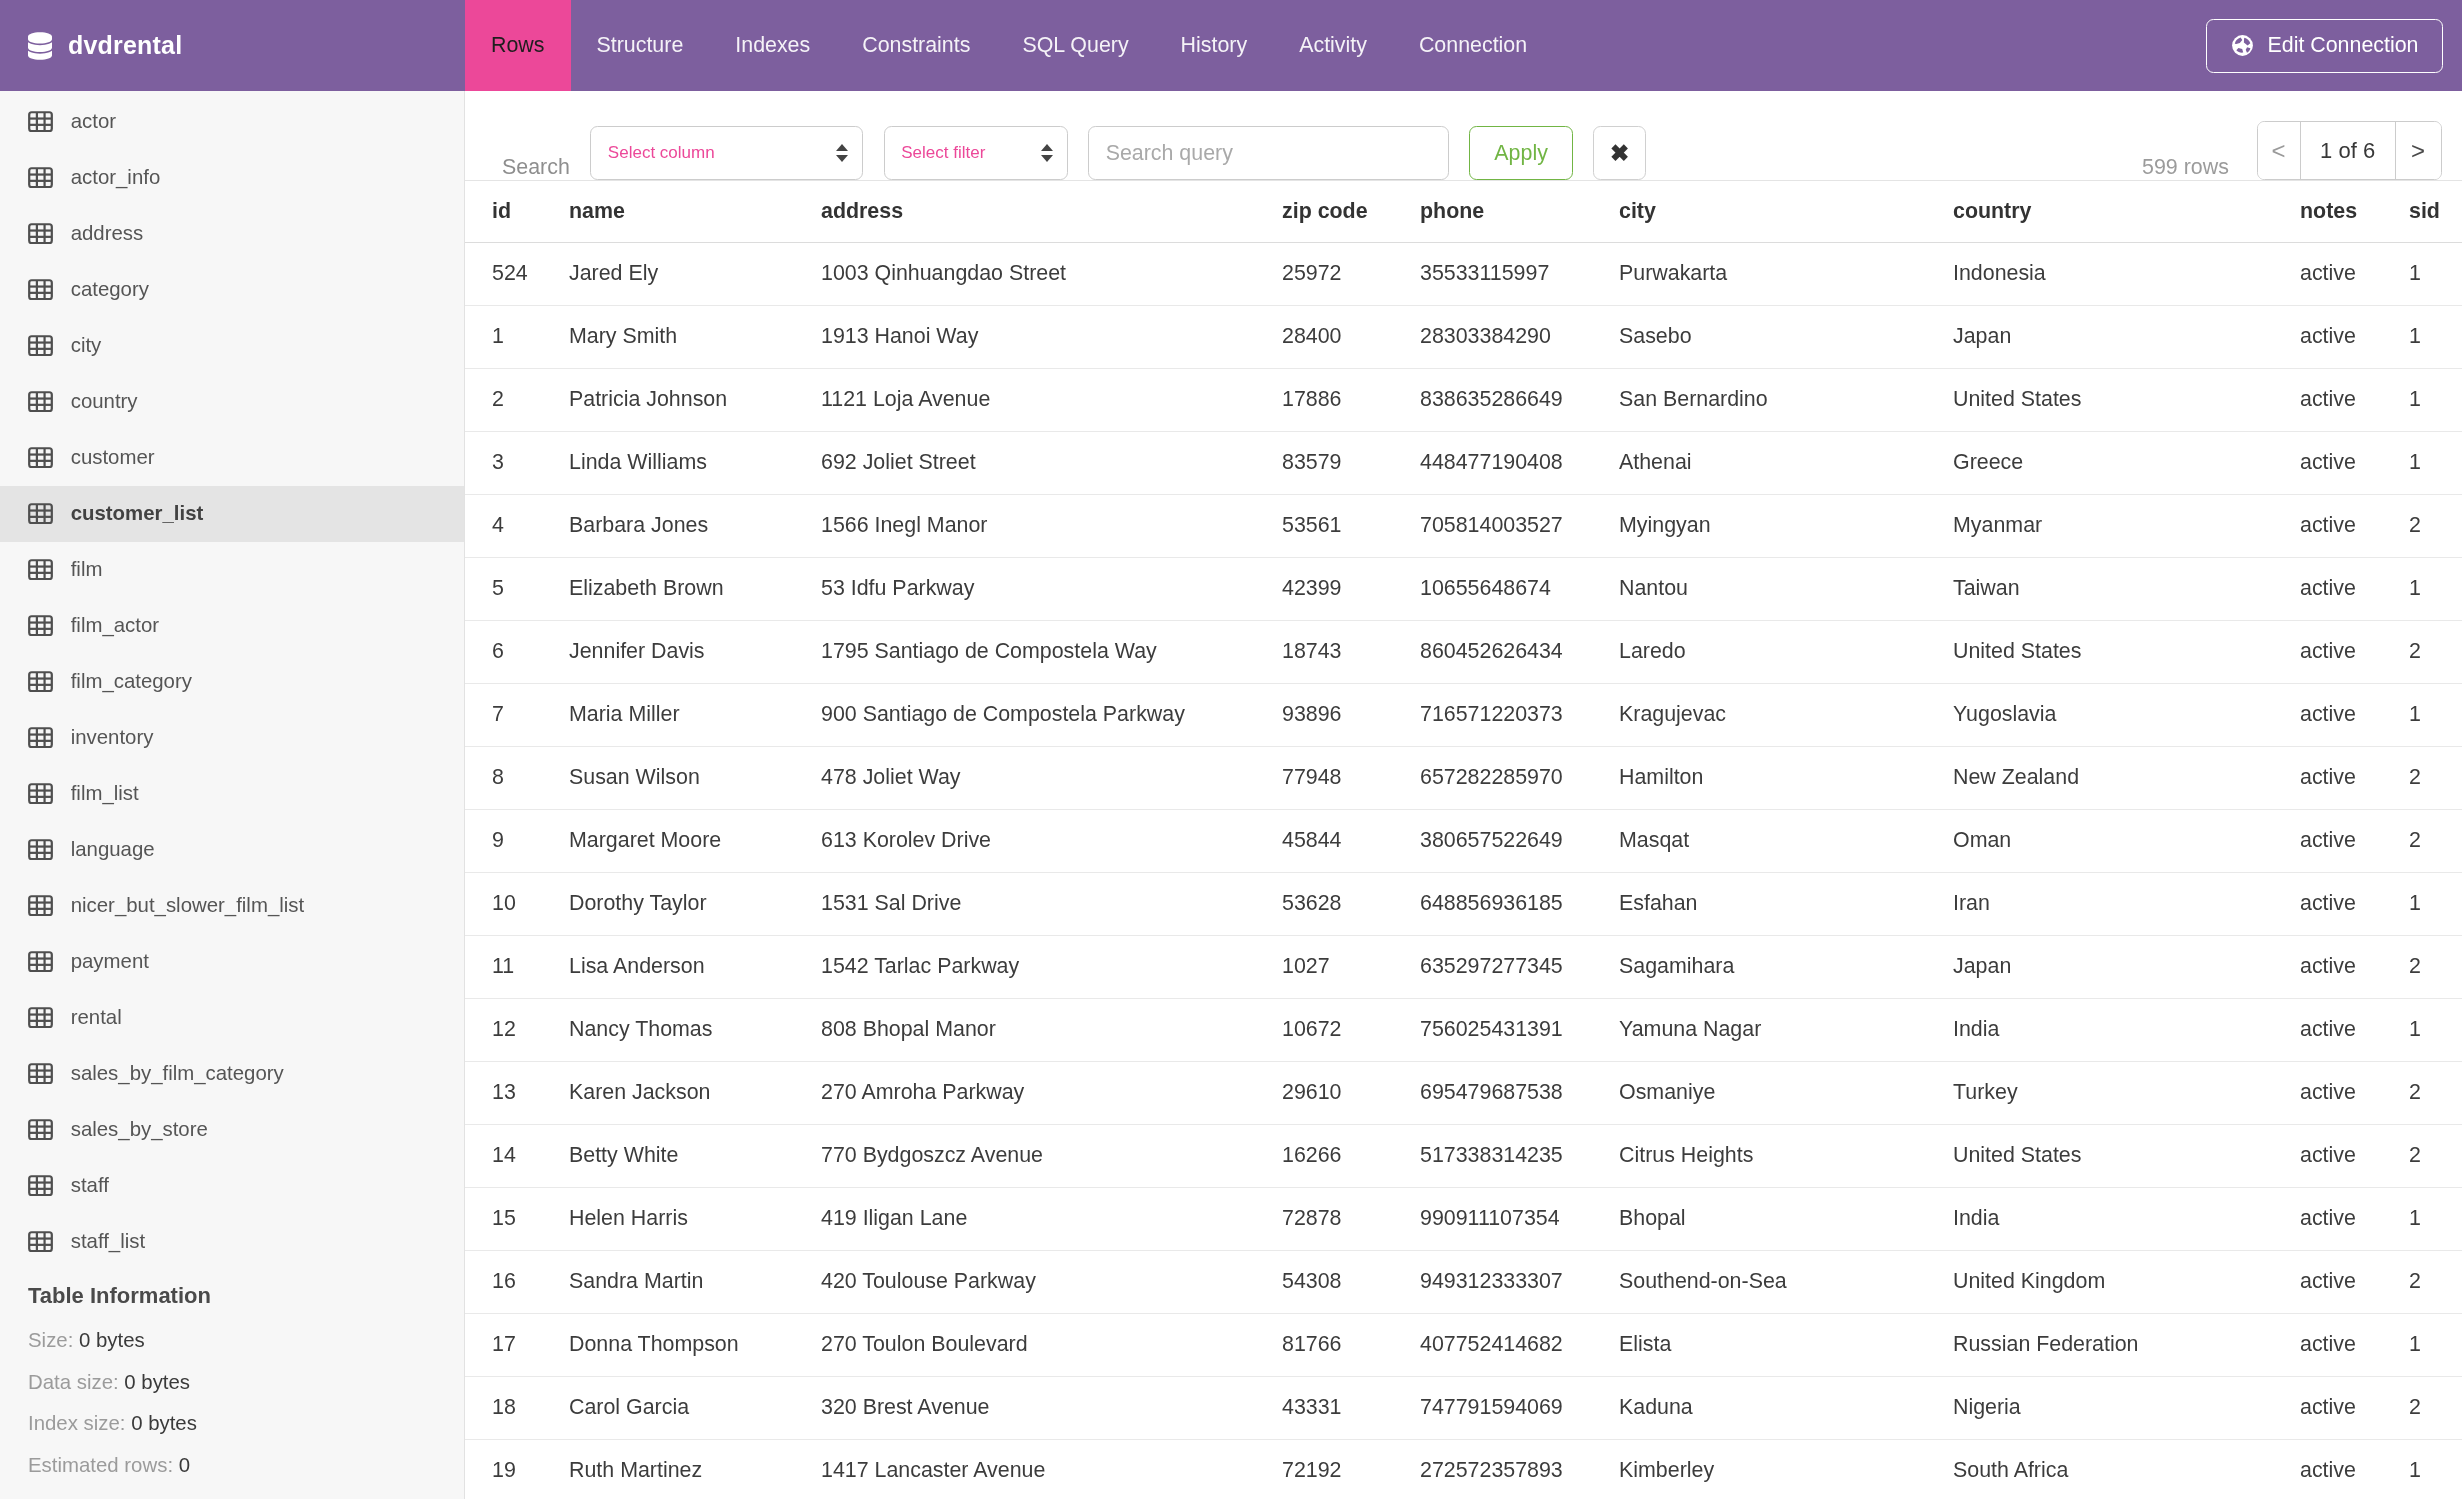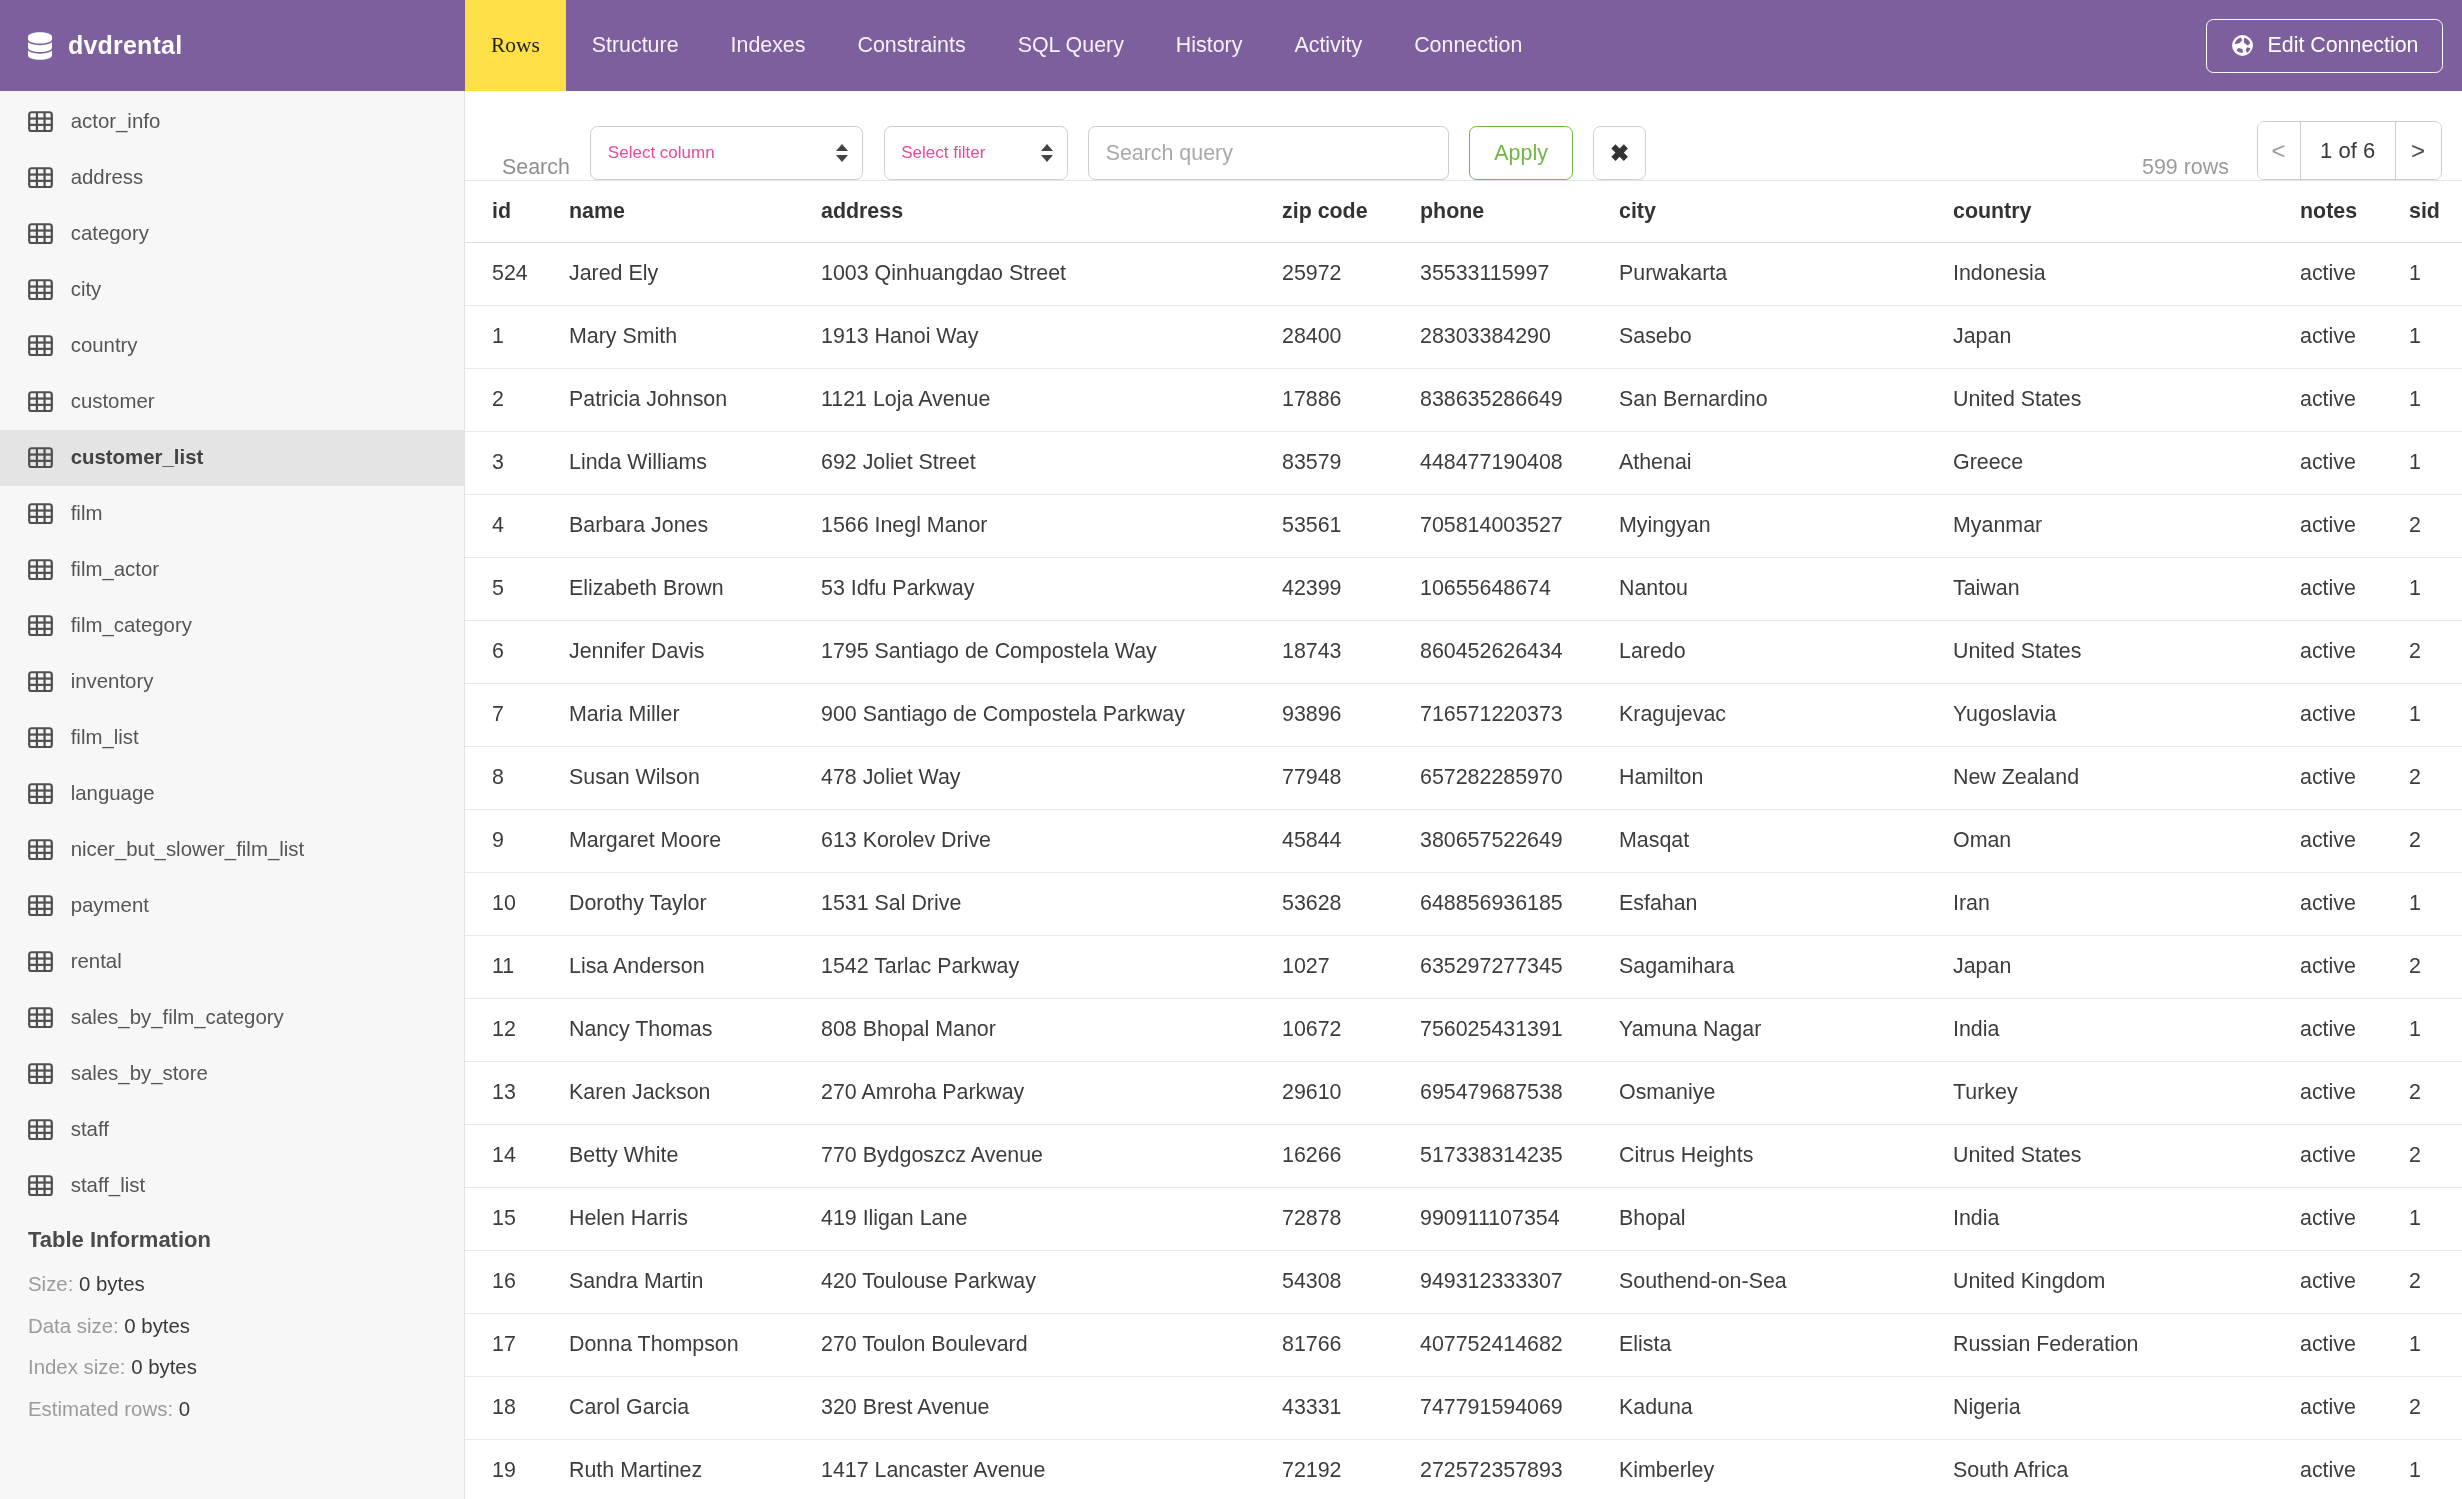--- a/index.html
+++ b/index.html
@@ -15,21 +15,21 @@
   }
   *{margin:0;padding:0;box-sizing:border-box;}
   html,body{width:2462px;height:1500px;overflow:hidden;background:#fff;
     font-family:"Liberation Sans","DejaVu Sans",sans-serif;}
   
   .header{height:91px;background:var(--brand-purple);display:flex;align-items:stretch;}
   .logo{width:465px;display:flex;align-items:center;gap:16px;padding-left:28px;color:#fff;}
   .logo .dbname{font-size:25px;font-weight:700;letter-spacing:0.2px;}
   .tabs{display:flex;align-items:stretch;}
   .tab{display:flex;align-items:center;padding:0 26px;font-size:21.4px;color:rgba(255,255,255,.92);cursor:default;}
-  .tab.active{background:#fde047;color:#1e1e1e;font-family:Liberation Serif, serif;}
+  .tab.active{background:#ec4899;color:#1e1e1e;}
   .edit-conn{margin-left:auto;align-self:center;margin-right:19.5px;height:54px;display:flex;align-items:center;gap:12px;
     padding:0 23px;background:transparent;border:1.9px solid #fff;border-radius:7.4px;color:#fff;font-size:21.4px;
     font-family:inherit;}
   
   .layout{display:flex;height:1409px;}
   .sidebar{width:465px;background:var(--sidebar-bg);border-right:0.9px solid #e2e2e2;padding-top:2.8px;
     display:flex;flex-direction:column;overflow:hidden;}
   .side-item{height:56px;flex:0 0 56px;display:flex;align-items:center;gap:17.7px;padding-left:28px;
     font-size:20.4px;color:#555;}
   .side-item svg{flex:0 0 auto;}
@@ -110,20 +110,30 @@
   <aside class="sidebar">
     <div>
         <div class="side-item">
           <svg width="25" height="21.4" viewBox="0 0 27 23" fill="none" stroke="#4f4f4f" stroke-width="2.4">
     <rect x="1.3" y="1.3" width="24.4" height="20.4" rx="2.6"></rect>
     <line x1="1.3" y1="8.1" x2="25.7" y2="8.1"></line>
     <line x1="1.3" y1="14.9" x2="25.7" y2="14.9"></line>
     <line x1="9.6" y1="1.3" x2="9.6" y2="21.7"></line>
     <line x1="17.9" y1="1.3" x2="17.9" y2="21.7"></line>
   </svg>
+          <span>actor</span>
+        </div>
+        <div class="side-item">
+          <svg width="25" height="21.4" viewBox="0 0 27 23" fill="none" stroke="#4f4f4f" stroke-width="2.4">
+    <rect x="1.3" y="1.3" width="24.4" height="20.4" rx="2.6"></rect>
+    <line x1="1.3" y1="8.1" x2="25.7" y2="8.1"></line>
+    <line x1="1.3" y1="14.9" x2="25.7" y2="14.9"></line>
+    <line x1="9.6" y1="1.3" x2="9.6" y2="21.7"></line>
+    <line x1="17.9" y1="1.3" x2="17.9" y2="21.7"></line>
+  </svg>
           <span>actor_info</span>
         </div>
         <div class="side-item">
           <svg width="25" height="21.4" viewBox="0 0 27 23" fill="none" stroke="#4f4f4f" stroke-width="2.4">
     <rect x="1.3" y="1.3" width="24.4" height="20.4" rx="2.6"></rect>
     <line x1="1.3" y1="8.1" x2="25.7" y2="8.1"></line>
     <line x1="1.3" y1="14.9" x2="25.7" y2="14.9"></line>
     <line x1="9.6" y1="1.3" x2="9.6" y2="21.7"></line>
     <line x1="17.9" y1="1.3" x2="17.9" y2="21.7"></line>
   </svg>

